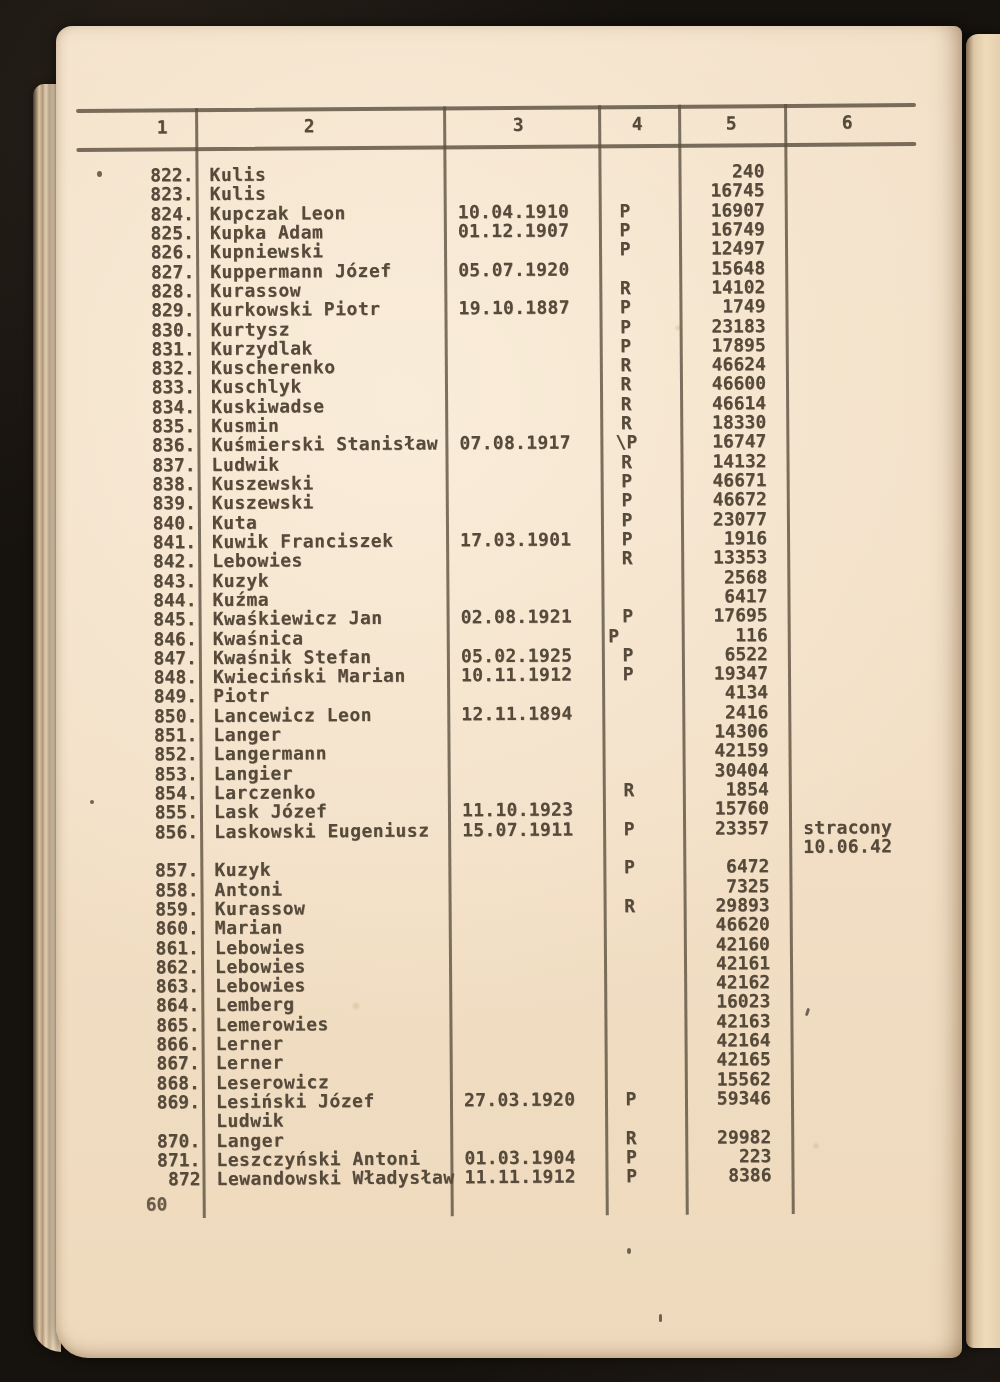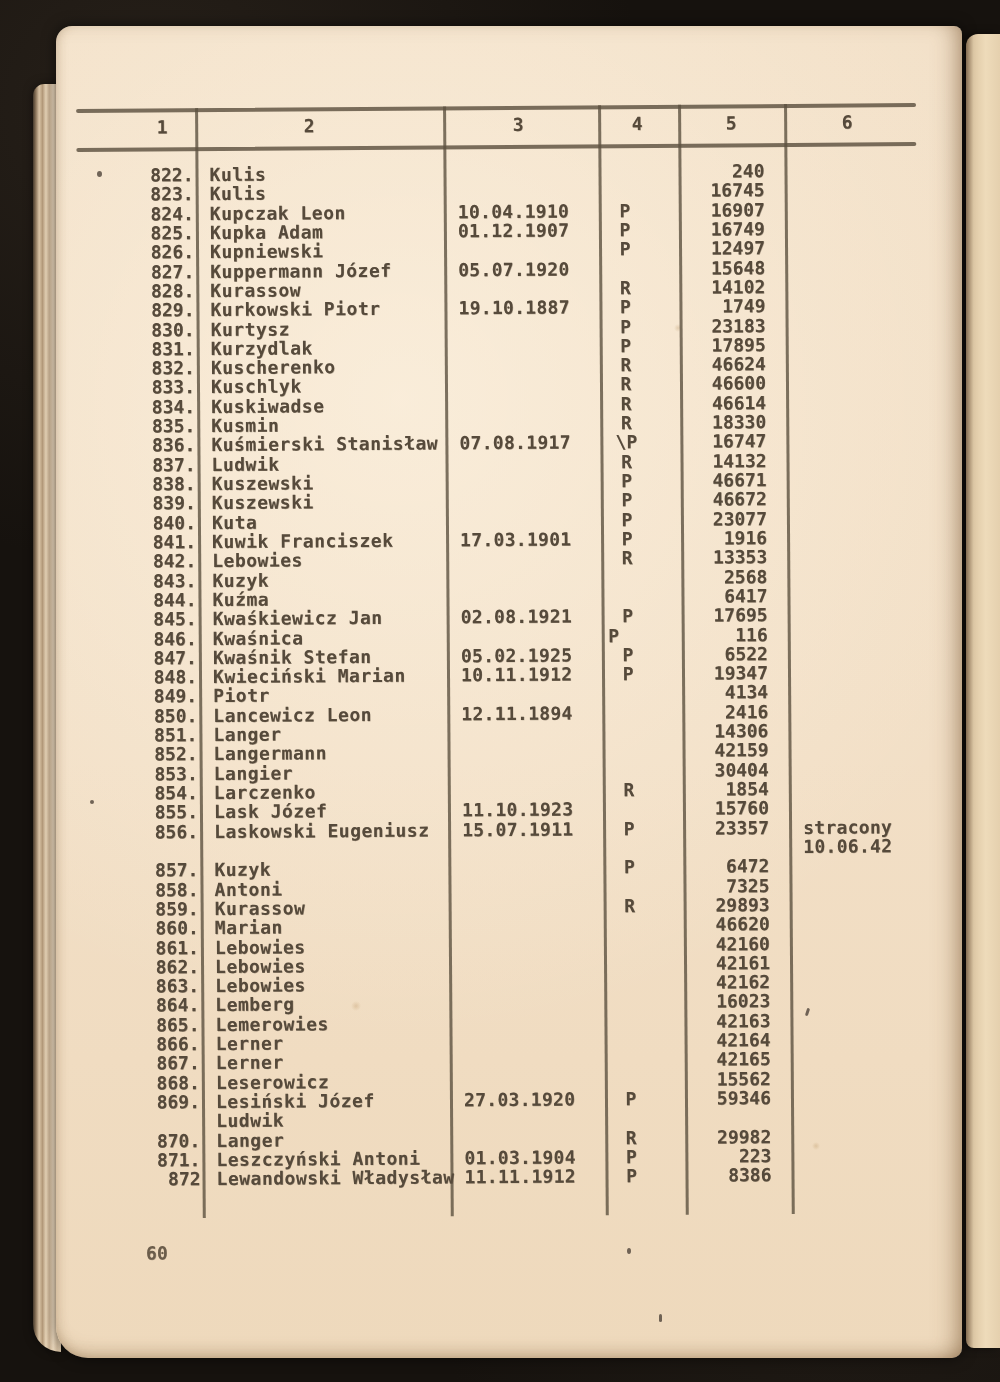--- a/index.html
+++ b/index.html
@@ -47,21 +47,21 @@
   .tbody{position:absolute;left:0;top:163px;width:1000px;}
   .trow{position:relative;height:19.32px;}
   .cell{position:absolute;top:0;line-height:19.32px;white-space:pre;}
   .c1{left:76px;width:117px;text-align:right;}
   .c2{left:209px;letter-spacing:.5px;}
   .c3{left:457px;letter-spacing:.3px;}
   .c4{left:604px;width:40px;text-align:center;}
   .c4.shift{left:590px;}
   .c5{left:644px;width:120px;text-align:right;}
   .c6{left:798px;letter-spacing:.3px;}
-  .pagenum{position:absolute;left:138px;top:1240px;color:#6b5d4b;text-align:right;}
+  .pagenum{position:absolute;left:138px;top:1191px;color:#6b5d4b;text-align:right;}
   .speck{position:absolute;background:#4f443a;border-radius:50%;opacity:.8;}
   .sp1{left:97px;top:171px;width:5px;height:6px;}
   .sp2{left:90px;top:800px;width:4px;height:4px;}
   .sp3{left:806px;top:1008px;width:3px;height:8px;transform:rotate(18deg);border-radius:2px;}
   .sp4{left:627px;top:1248px;width:4px;height:6px;}
   .sp5{left:659px;top:1314px;width:3px;height:8px;border-radius:2px;}
 </style>
 </head>
 <body>
 

